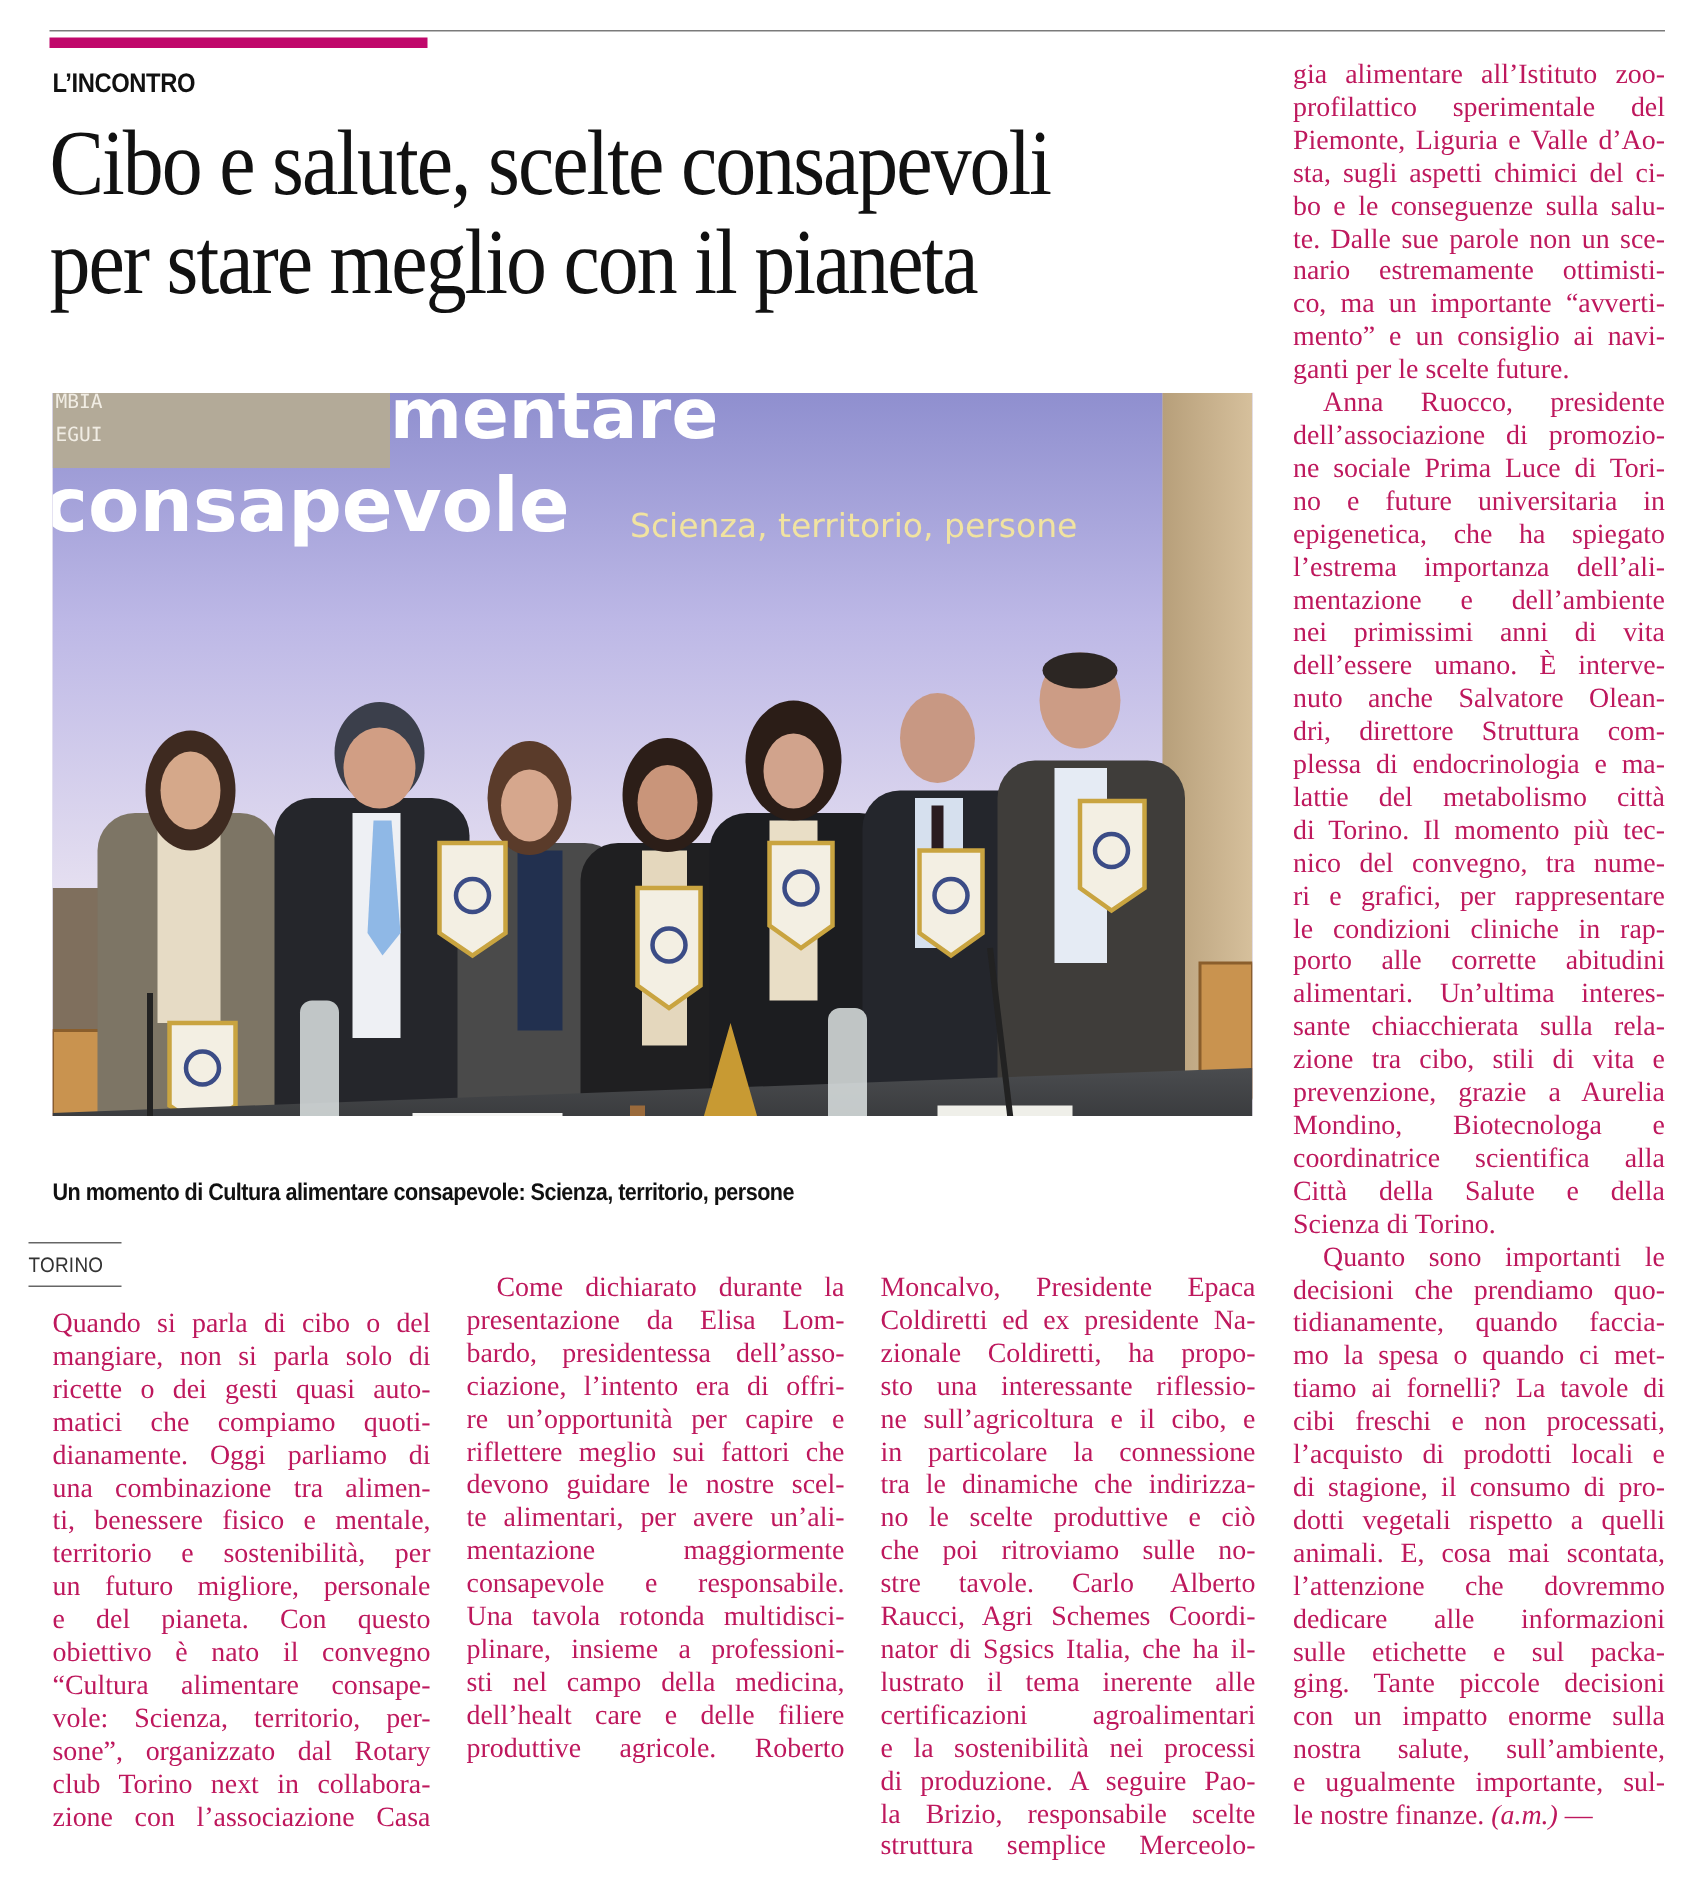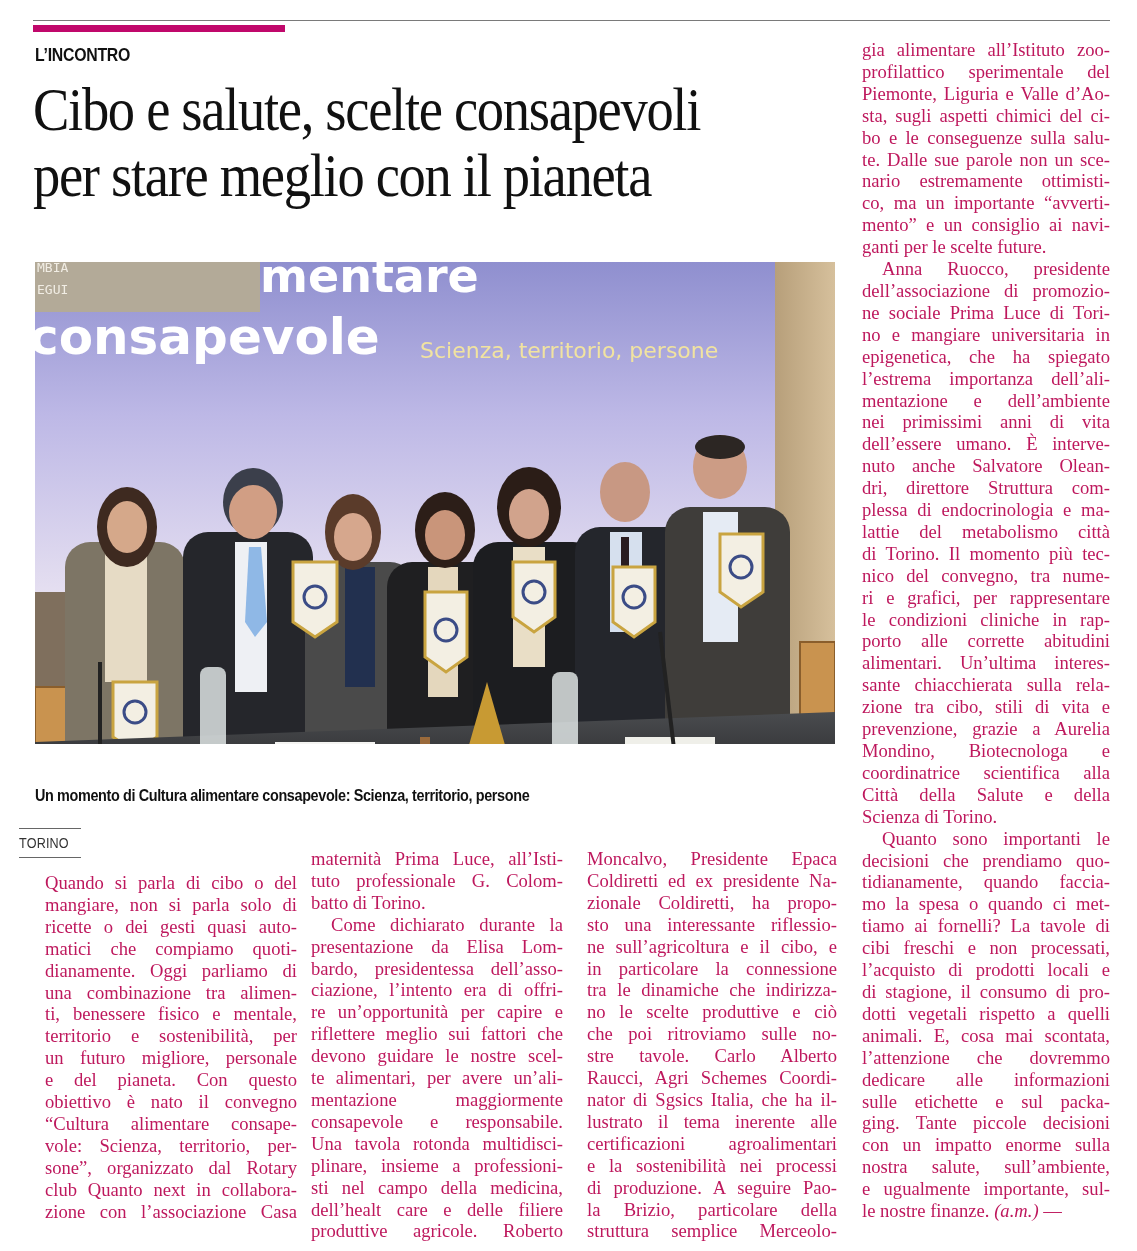--- a/index.html
+++ b/index.html
@@ -17,21 +17,21 @@
 
   .dateline-wrap { position: absolute; left: 19px; top: 828px; width: 62px; }
   .dateline-wrap .rule { height: 1px; background: #666; }
   .dateline { font-family: "Liberation Sans", sans-serif; font-size: 14px; color: #333; padding: 6px 0 6px 0; letter-spacing: 0.2px; transform: scaleX(0.9); transform-origin: left top; }
 
   .col { position: absolute; font-family: "Liberation Serif", serif; font-size: 18.6px; line-height: 21.9px; text-align: justify; color: #be185d; }
   .col p { margin: 0; }
   .col .line { display: block; white-space: nowrap; text-align-last: justify; }
   .col .line.last { text-align-last: left; }
   .col .indent { padding-left: 20px; }
-  .col-1 { left: 35px; top: 872px; width: 252px; margin-left: 10px; }
+  .col-1 { left: 35px; top: 872px; width: 252px; }
   .col-2 { left: 311px; top: 848px; width: 252px; }
   .col-3 { left: 587px; top: 848px; width: 250px; }
   .col-4 { left: 862px; top: 39px; width: 248px; }
   .signature { font-style: italic; margin-top: 25px; }
 </style>
 </head>
 <body>
 
 <div class="top-rule"></div>
 <div class="accent-bar"></div>
@@ -169,31 +169,26 @@
       <span class="line">dianamente. Oggi parliamo di</span>
       <span class="line">una combinazione tra alimen-</span>
       <span class="line">ti, benessere fisico e mentale,</span>
       <span class="line">territorio e sostenibilità, per</span>
       <span class="line">un futuro migliore, personale</span>
       <span class="line">e del pianeta. Con questo</span>
       <span class="line">obiettivo è nato il convegno</span>
       <span class="line">“Cultura alimentare consape-</span>
       <span class="line">vole: Scienza, territorio, per-</span>
       <span class="line">sone”, organizzato dal Rotary</span>
-      <span class="line">club Quanto next in collabora-</span>
+      <span class="line">club Torino next in collabora-</span>
       <span class="line">zione con l’associazione Casa</span>
     </p>
 </div>
 
 <div class="col col-2">
-  <p id="col2p1">
-      <span class="line">maternità Prima Luce, all’Isti-</span>
-      <span class="line">tuto professionale G. Colom-</span>
-      <span class="line last">batto di Torino.</span>
-    </p>
   <p id="col2p2">
       <span class="line indent">Come dichiarato durante la</span>
       <span class="line">presentazione da Elisa Lom-</span>
       <span class="line">bardo, presidentessa dell’asso-</span>
       <span class="line">ciazione, l’intento era di offri-</span>
       <span class="line">re un’opportunità per capire e</span>
       <span class="line">riflettere meglio sui fattori che</span>
       <span class="line">devono guidare le nostre scel-</span>
       <span class="line">te alimentari, per avere un’ali-</span>
       <span class="line">mentazione maggiormente</span>
@@ -217,21 +212,21 @@
       <span class="line">tra le dinamiche che indirizza-</span>
       <span class="line">no le scelte produttive e ciò</span>
       <span class="line">che poi ritroviamo sulle no-</span>
       <span class="line">stre tavole. Carlo Alberto</span>
       <span class="line">Raucci, Agri Schemes Coordi-</span>
       <span class="line">nator di Sgsics Italia, che ha il-</span>
       <span class="line">lustrato il tema inerente alle</span>
       <span class="line">certificazioni agroalimentari</span>
       <span class="line">e la sostenibilità nei processi</span>
       <span class="line">di produzione. A seguire Pao-</span>
-      <span class="line">la Brizio, particolare della</span>
+      <span class="line">la Brizio, responsabile scelte</span>
       <span class="line">struttura semplice Merceolo-</span>
     </p>
 </div>
 
 <div class="col col-4">
   <p id="col4p1">
       <span class="line">gia alimentare all’Istituto zoo-</span>
       <span class="line">profilattico sperimentale del</span>
       <span class="line">Piemonte, Liguria e Valle d’Ao-</span>
       <span class="line">sta, sugli aspetti chimici del ci-</span>
@@ -239,21 +234,21 @@
       <span class="line">te. Dalle sue parole non un sce-</span>
       <span class="line">nario estremamente ottimisti-</span>
       <span class="line">co, ma un importante “avverti-</span>
       <span class="line">mento” e un consiglio ai navi-</span>
       <span class="line last">ganti per le scelte future.</span>
     </p>
   <p id="col4p2">
       <span class="line indent">Anna Ruocco, presidente</span>
       <span class="line">dell’associazione di promozio-</span>
       <span class="line">ne sociale Prima Luce di Tori-</span>
-      <span class="line">no e mangiare universitaria in</span>
+      <span class="line">no e future universitaria in</span>
       <span class="line">epigenetica, che ha spiegato</span>
       <span class="line">l’estrema importanza dell’ali-</span>
       <span class="line">mentazione e dell’ambiente</span>
       <span class="line">nei primissimi anni di vita</span>
       <span class="line">dell’essere umano. È interve-</span>
       <span class="line">nuto anche Salvatore Olean-</span>
       <span class="line">dri, direttore Struttura com-</span>
       <span class="line">plessa di endocrinologia e ma-</span>
       <span class="line">lattie del metabolismo città</span>
       <span class="line">di Torino. Il momento più tec-</span>

